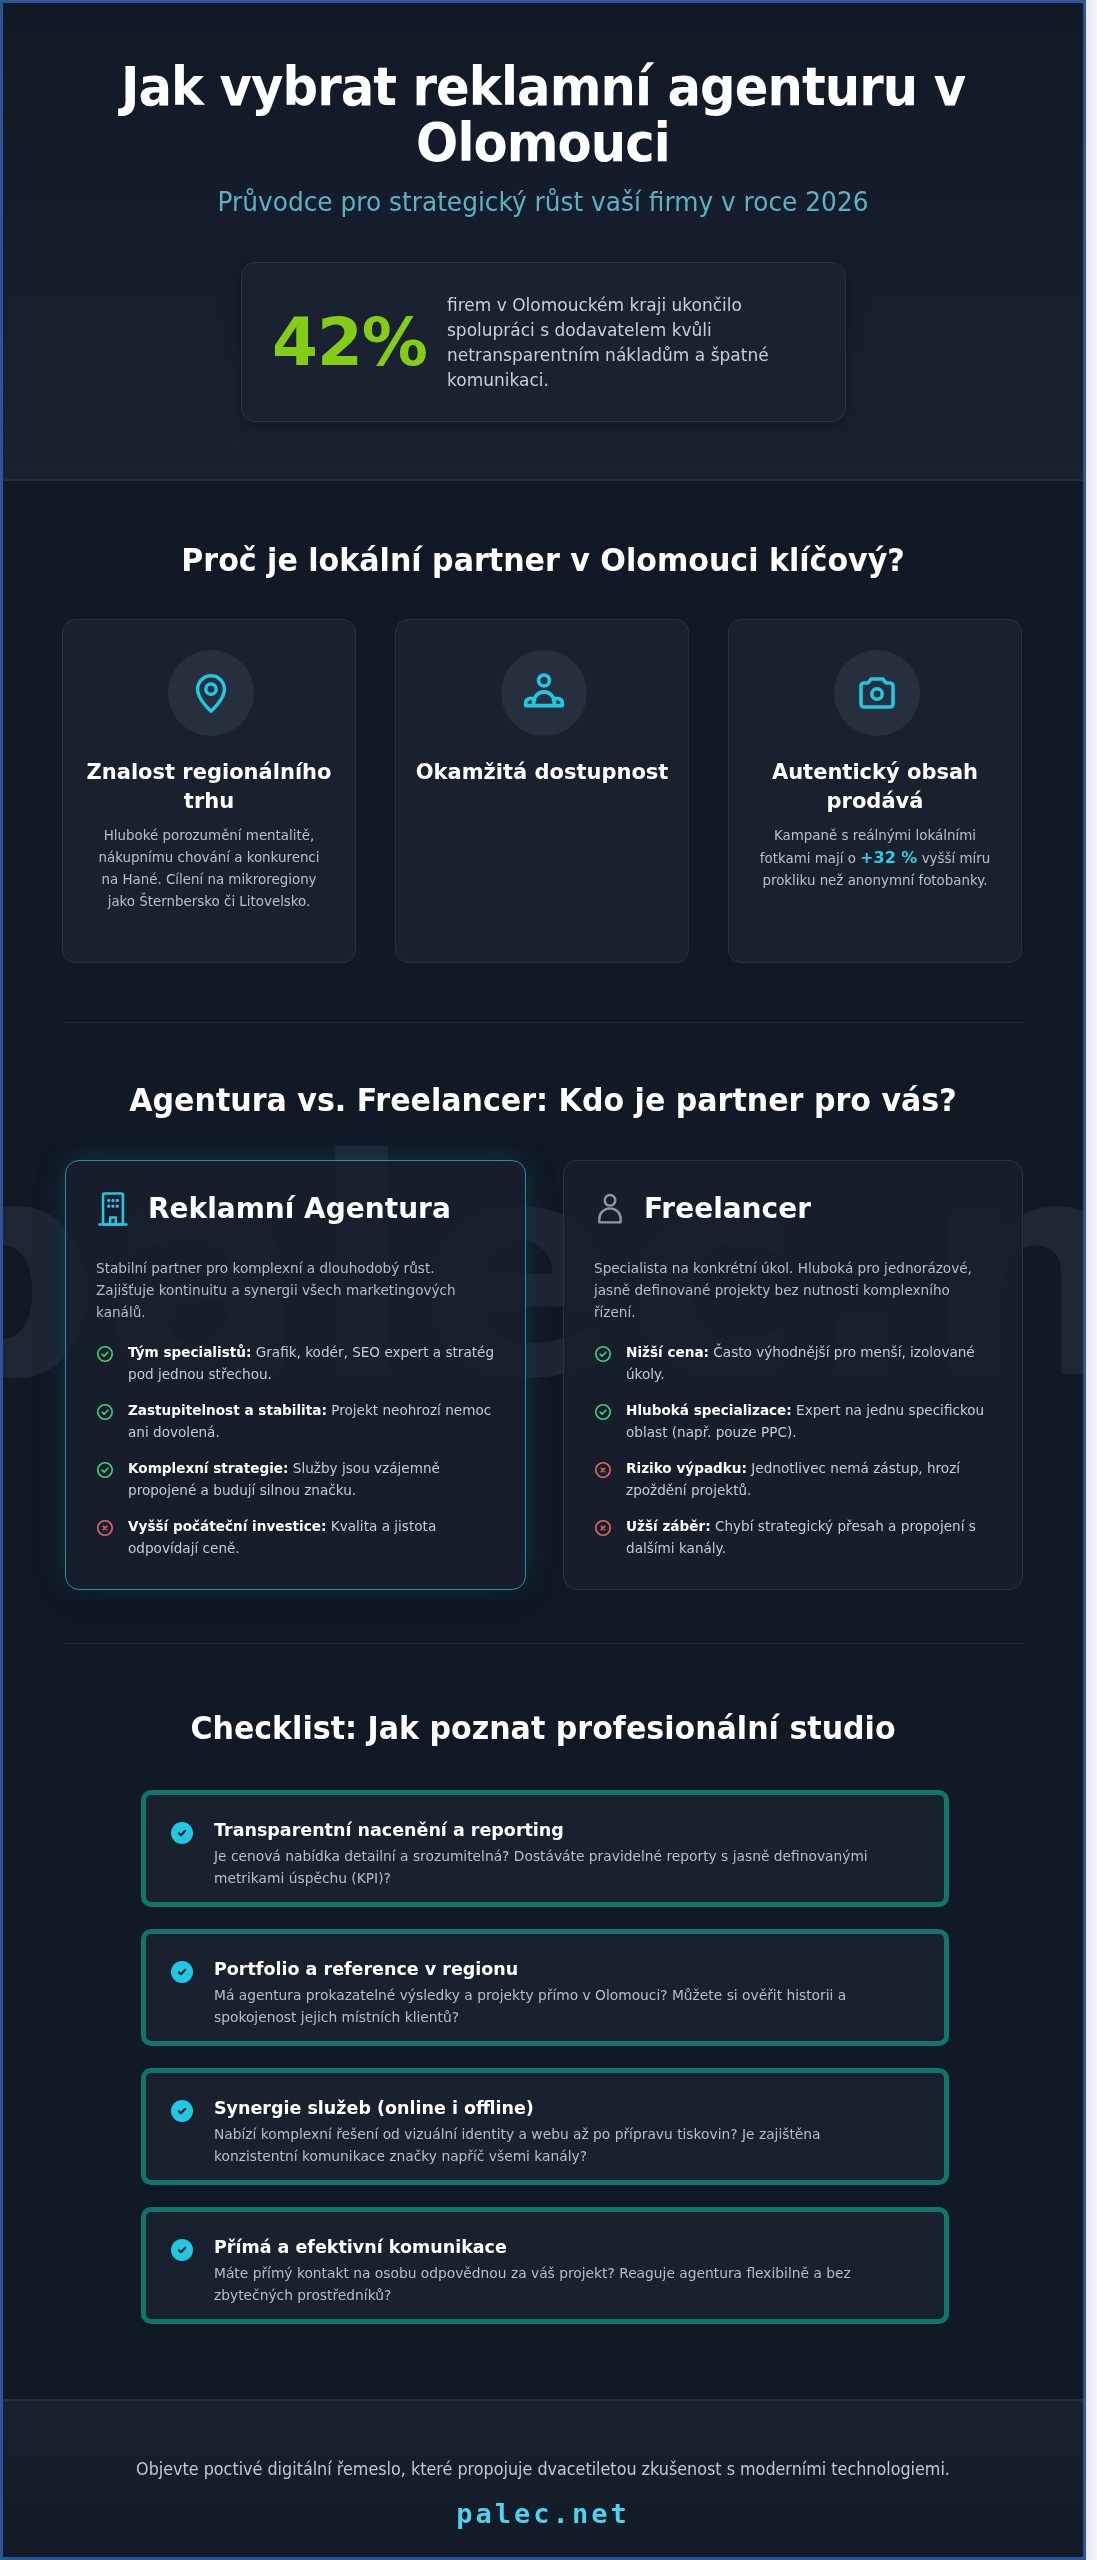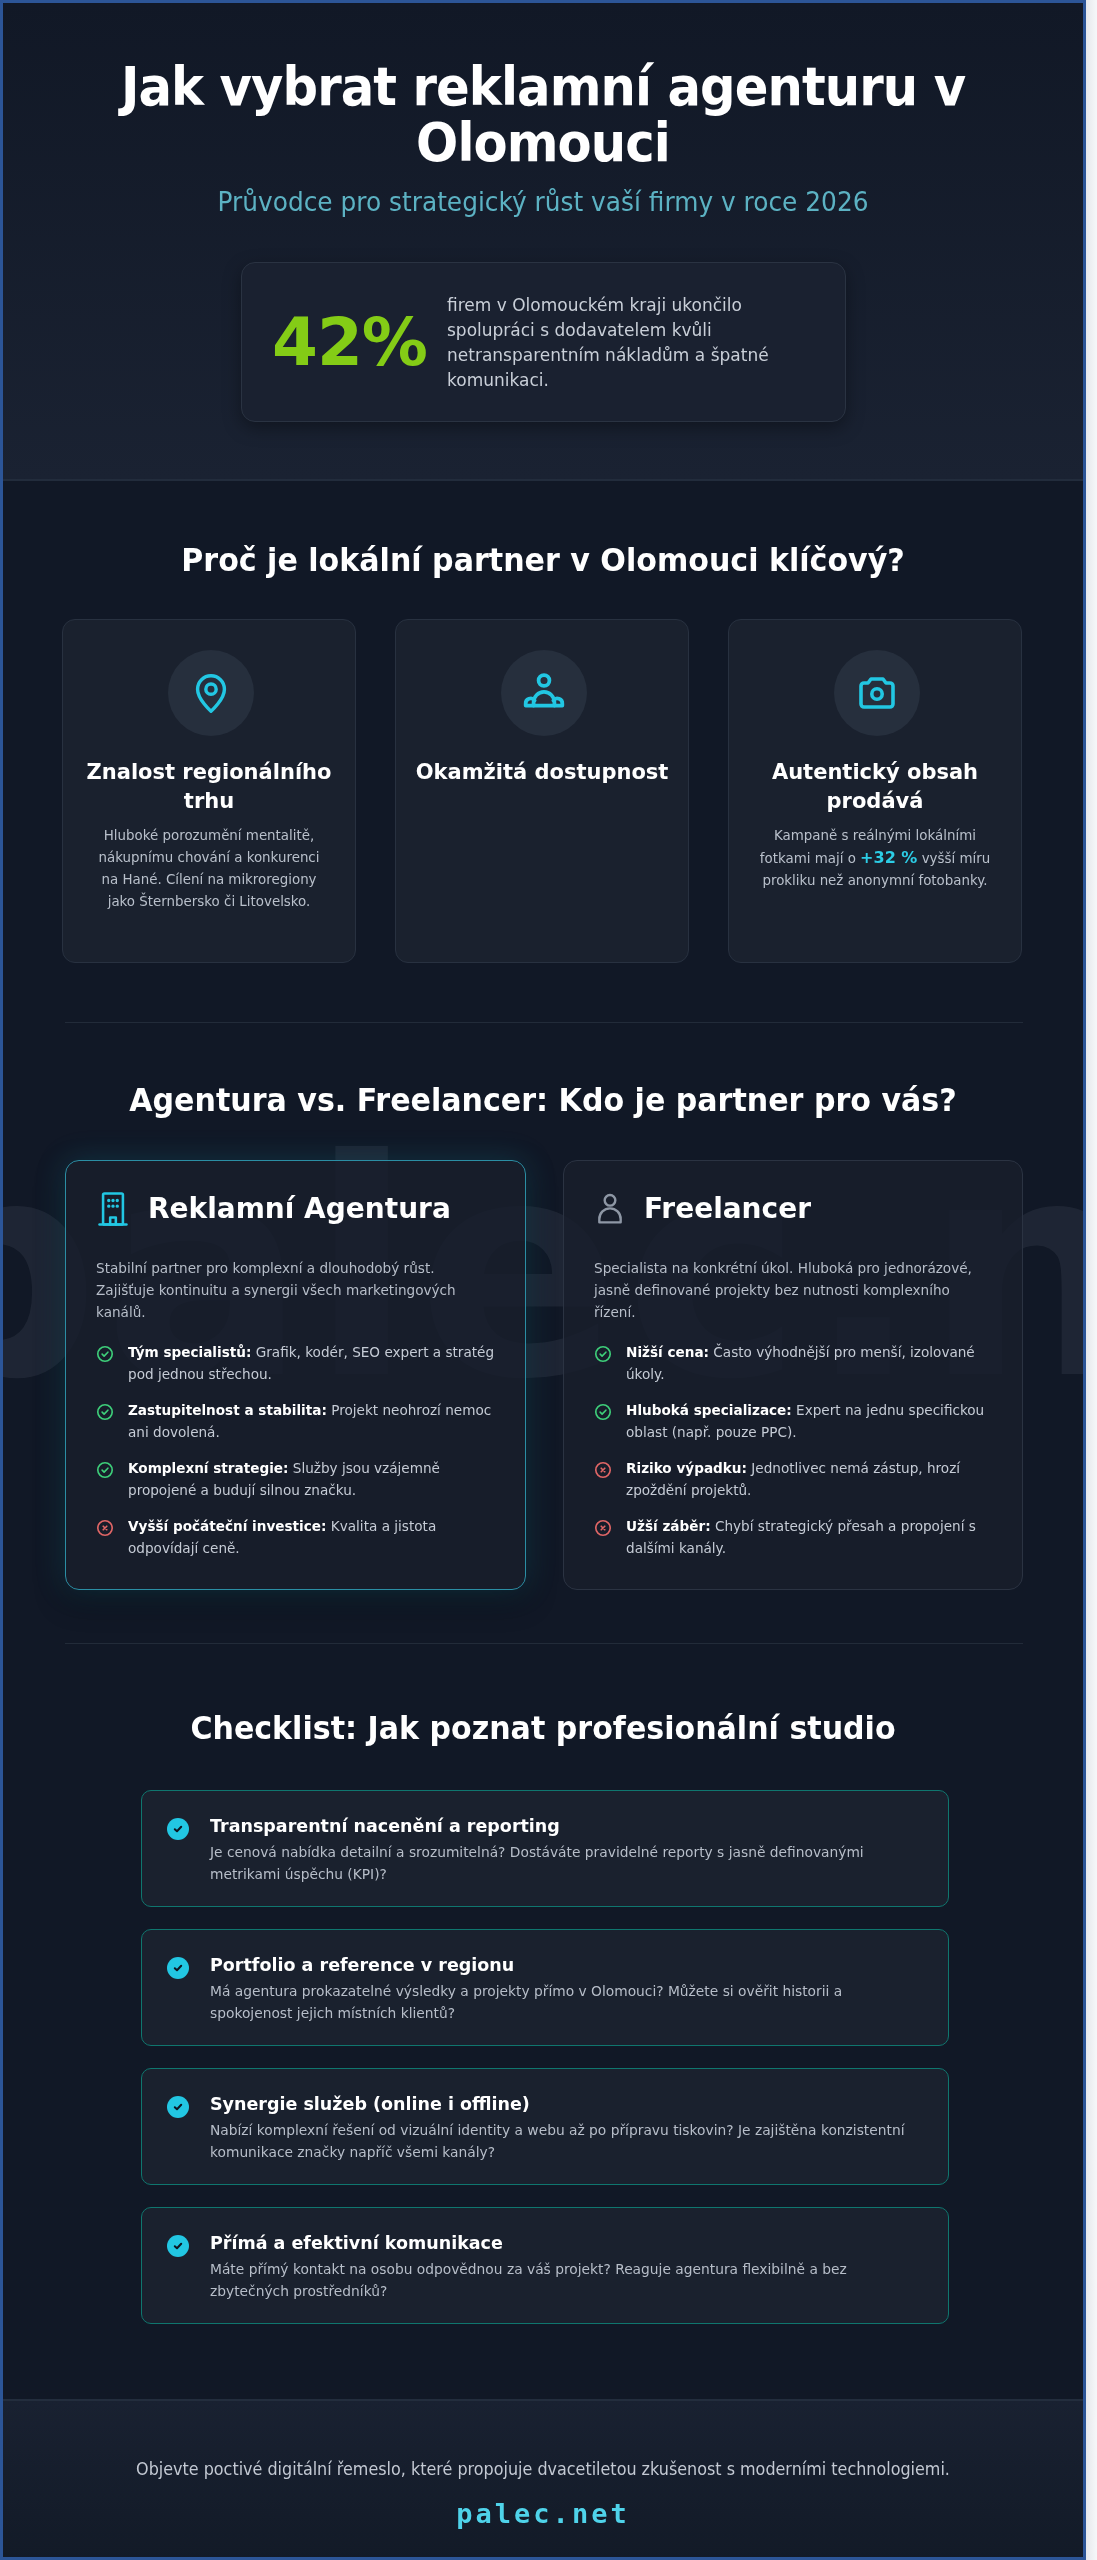--- a/index.html
+++ b/index.html
@@ -115,21 +115,21 @@
   .compare-item {
     display: flex; gap: 14px; align-items: flex-start; height: 58px;
   }
   .compare-item .ico { flex: 0 0 18px; width: 18px; height: 18px; margin-top: 4px; }
   .compare-item .txt { color: #c6ccd6; font-size: 13.6px; line-height: 22px; }
   .compare-item .txt b { color: #ffffff; }
 
   
   .check-item {
     position: absolute; left: 138px; width: 808px; height: 117px;
-    background: #1a212e; border: 1px solid #0f766e; border-radius: 10px;
+    background: #1a212e; border: 5px solid #0f766e; border-radius: 10px;
   }
   .check-badge {
     position: absolute; left: 25px; top: 27px; width: 22px; height: 22px;
     border-radius: 50%; background: #22c7e3;
     display: flex; align-items: center; justify-content: center;
   }
   .check-title {
     position: absolute; left: 68px; top: 23px; color: #ffffff;
     font-weight: bold; font-size: 17.5px; line-height: 24px;
   }

